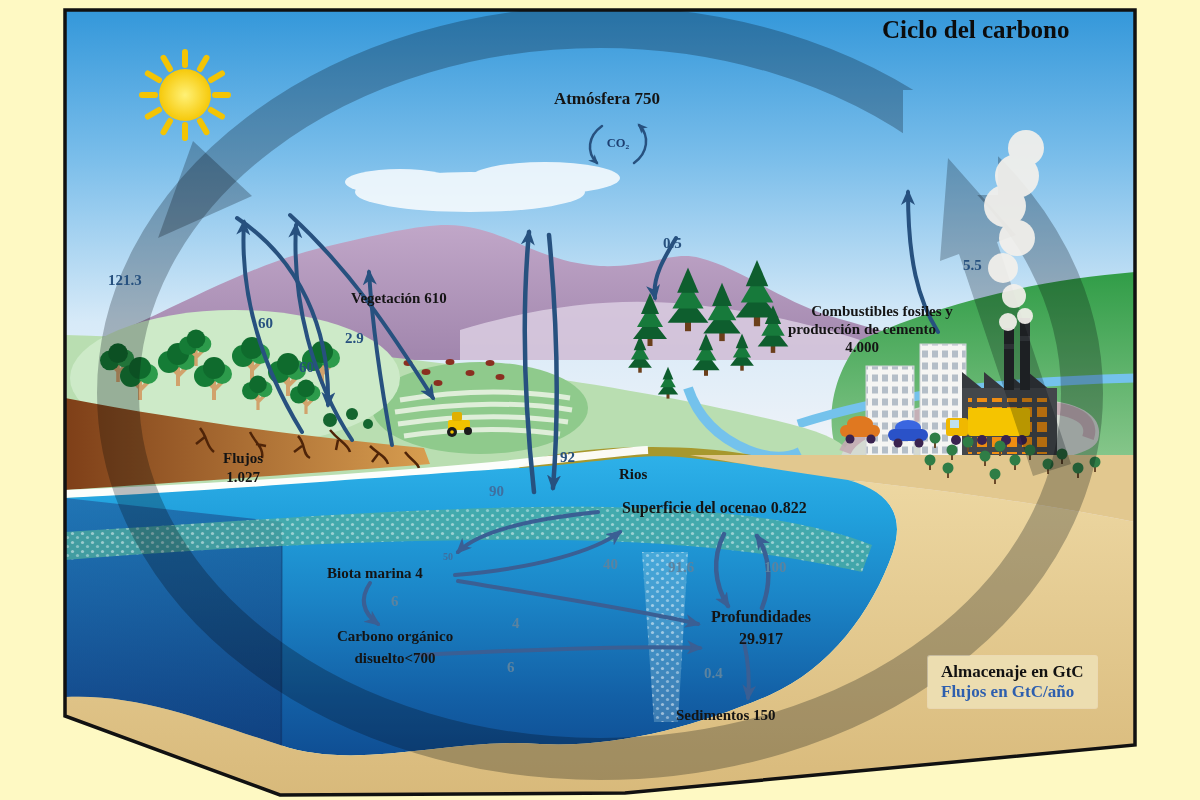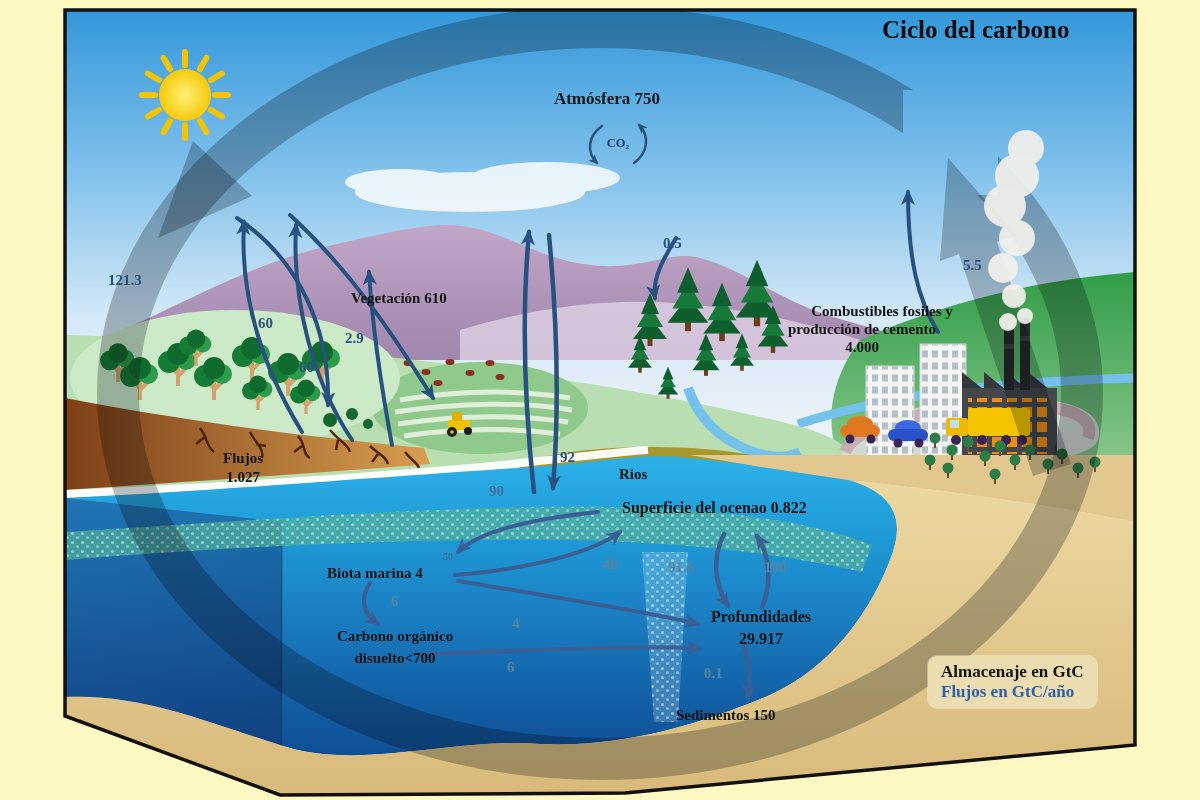--- a/index.html
+++ b/index.html
@@ -6,21 +6,21 @@
   #stage{position:relative;width:1200px;height:800px;background:#fef9c3;overflow:hidden;
          font-family:"Liberation Serif",serif;}
   #scene{position:absolute;left:0;top:0;}
   .lbl{position:absolute;font-weight:bold;color:#141414;white-space:nowrap;line-height:1.1;}
   .ctr{transform:translateX(-50%);text-align:center;}
   .flux{color:#27517f;}
   .flux-mid{color:#3f6f9f;}
   .flux-mut{color:#5b83a0;}
   .navy{color:#1d3f71;}
   .title{font-size:25px;color:#0c0c0c;}
-  .legend-box{position:absolute;left:928px;top:656px;background:#ecddb0;border-radius:9px;
+  .legend-box{position:absolute;left:928px;top:656px;background:#ecddb0;border-radius:2px;
               padding:6px 13px;box-shadow:0 0 0 1px rgba(255,255,255,.35);}
   .legend-box .l1{font-size:17px;font-weight:bold;color:#111;}
   .legend-box .l2{font-size:17px;font-weight:bold;color:#2e5fae;}
 </style>
 </head>
 <body>
 
 <div id="stage">
 
 <svg id="scene" width="1200" height="800" viewBox="0 0 1200 800">
@@ -353,20 +353,20 @@
 <div class="lbl flux" style="left:947px;top:257px;font-size:15px;margin-left:16px;">5.5</div>
 <div class="lbl flux" style="left:560px;top:449px;font-size:15px;">92</div>
 <div class="lbl flux-mid" style="left:489px;top:483px;font-size:15px;">90</div>
 <div class="lbl flux-mid" style="left:443px;top:531px;font-size:10px;margin-top:20px;">50</div>
 <div class="lbl flux-mut" style="left:603px;top:556px;font-size:15px;">40</div>
 <div class="lbl flux-mut" style="left:668px;top:559px;font-size:15px;">91.6</div>
 <div class="lbl flux-mut" style="left:764px;top:559px;font-size:15px;">100</div>
 <div class="lbl flux-mut" style="left:391px;top:593px;font-size:15px;">6</div>
 <div class="lbl flux-mut" style="left:512px;top:615px;font-size:15px;">4</div>
 <div class="lbl flux-mut" style="left:507px;top:659px;font-size:15px;">6</div>
-<div class="lbl flux-mut" style="left:704px;top:665px;font-size:15px;">0.1</div>
+<div class="lbl flux-mut" style="left:704px;top:665px;font-size:15px;">0.4</div>
 
 <div class="legend-box">
   <div class="l1">Almacenaje en GtC</div>
   <div class="l2">Flujos en GtC/año</div>
 </div>
 
 </div>
 
 </body></html>

